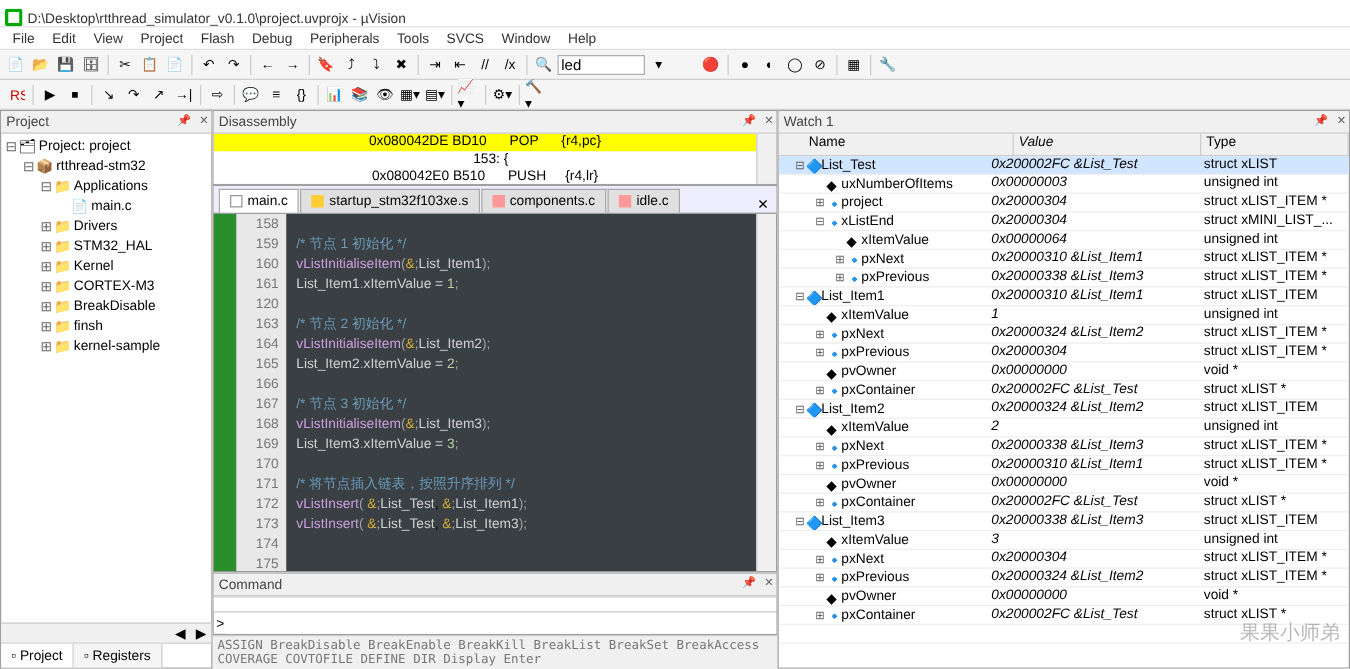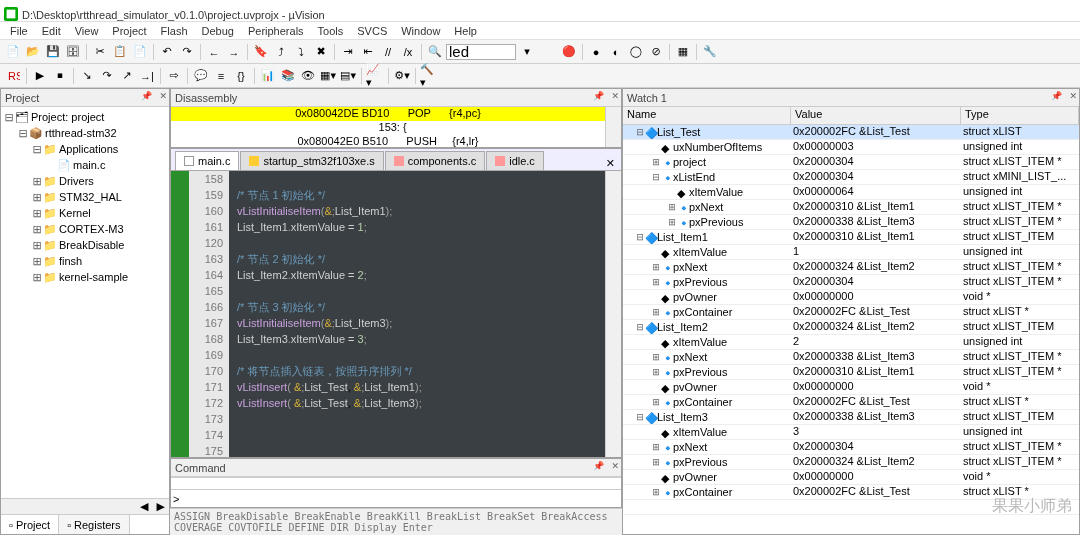--- a/index.html
+++ b/index.html
@@ -5,21 +5,21 @@
 * { margin: 0; padding: 0; box-sizing: border-box; font-family: "Segoe UI", Tahoma, sans-serif; font-size: 11px; }
 body { background: #f0f0f0; width: 1080px; height: 535px; overflow: hidden; display: flex; flex-direction: column; }
 .titlebar { height: 22px; background: #fff; display: flex; align-items: flex-end; padding: 0 4px; border-bottom: 1px solid #ddd; }
 .titlebar .icon { width: 14px; height: 14px; margin-right: 4px; }
 .titlebar span { color: #333; }
 .menubar { height: 18px; background: #fff; display: flex; align-items: center; padding: 0 4px; gap: 2px; border-bottom: 1px solid #e0e0e0; }
 .menubar .mi { padding: 1px 6px; color: #333; cursor: default; }
 .toolbar { height: 24px; background: #f5f5f5; display: flex; align-items: center; padding: 0 4px; gap: 2px; border-bottom: 1px solid #d0d0d0; }
 .toolbar .tb { width: 18px; height: 18px; display: flex; align-items: center; justify-content: center; cursor: pointer; }
 .toolbar .sep { width: 1px; height: 16px; background: #ccc; margin: 0 2px; }
-.toolbar input { height: 16px; font-size: 15px; border: 1px solid #abadb3; padding: 0 2px; }
+.toolbar input { height: 16px; font-size: 12px; border: 1px solid #abadb3; padding: 0 2px; }
 .mainrow { flex: 1; display: flex; min-height: 0; }
 .panel { display: flex; flex-direction: column; border: 1px solid #a0a0a0; background: #fff; }
 .panel-hdr { height: 18px; background: #f0f0f0; border-bottom: 1px solid #ccc; display: flex; align-items: center; padding: 0 4px; font-size: 11px; color: #444; position: relative; }
 .panel-hdr .pin, .panel-hdr .x { position: absolute; right: 2px; top: 2px; font-size: 9px; color: #666; cursor:pointer; }
 .panel-hdr .pin { right: 16px; }
 .project-panel { width: 170px; }
 .tree { flex: 1; overflow: auto; padding: 2px; }
 .tree-item { display: flex; align-items: center; height: 16px; white-space: nowrap; cursor: default; }
 .tree-exp { width: 12px; text-align: center; color: #666; cursor: pointer;}
 .tree-ico { width: 14px; height: 14px; margin-right: 2px; display:inline-flex; align-items:center; justify-content:center; }
@@ -46,23 +46,23 @@
 .code-area { flex: 1; padding-left: 8px; }
 .code-area div { height: 16px; line-height: 16px; white-space: pre; }
 .cmt { color: #6a99b8; }
 .fn { color: #c9a0dc; }
 .ident { color: #d0d0d0; }
 .paren { color: #a0a0a0; }
 .op { color: #d0d0d0; }
 .num { color: #b5cea8; }
 .amp { color: #d4af37; }
 .watch-panel { width: 458px; display: flex; flex-direction: column; }
-.watch-hdr-row { display: flex; height: 18px; background: #f0f0f0; border-bottom: 1px solid #ccc; }
+.watch-hdr-row { display: flex; height: 18px; background: #f0f0f0; border-bottom: 1px solid #ccc; padding-left: 20px; }
 .watch-hdr-row div { padding: 1px 4px; border-right: 1px solid #ccc; }
-.wc-name { width: 168px; } .wc-val { width: 166px; flex:1; } .wc-type { width: 118px; }
+.wc-name { width: 168px; } .wc-val { width: 166px; flex:1;font-style:italic; } .wc-type { width: 118px; }
 .watch-body { flex: 1; overflow-y: auto; }
 .watch-row { display: flex; height: 15px; border-bottom: 1px solid #eee; cursor:default;}
 .watch-row.sel { background: #d0e5ff; }
 .watch-row div { padding: 0 2px; overflow: hidden; white-space: nowrap; }
 .watch-row .wc-name { display: flex; align-items: center; }
 .exp-ico { width:10px; text-align:center; font-size:9px; color:#666; cursor:pointer;}
 .var-ico { width:10px; height:10px; margin-right:2px; display:inline-block; }
 .cmd-panel { height: 50px; }
 .cmd-body { flex: 1; background: #fff; border-top: 1px solid #ccc; }
 .cmd-input-row { display: flex; align-items: center; height: 18px; border-top:1px solid #ccc; }
@@ -295,20 +295,21 @@
             <div>174</div>
             <div>175</div>
           </div>
         <div class="code-area" id="code-area">
             <div></div>
             <div><span class="cmt">/* 节点 1 初始化 */</span></div>
             <div><span class="fn">vListInitialiseItem</span><span class="paren">(</span><span class="amp">&amp;<span class="paren">;</span></span><span class="ident">List_Item1</span><span class="paren">)</span><span class="paren">;</span></div>
             <div><span class="ident">List_Item1</span><span class="paren">.</span><span class="ident">xItemValue</span> <span class="op">= </span><span class="num">1</span><span class="op"><span class="paren">;</span></span></div>
             <div></div>
             <div><span class="cmt">/* 节点 2 初始化 */</span></div>
+            <div><span class="fn">vListInitialiseItem</span><span class="paren">(</span><span class="amp">&amp;<span class="paren">;</span></span><span class="ident">List_Item2</span><span class="paren">)</span><span class="paren">;</span></div>
             <div><span class="ident">List_Item2</span><span class="paren">.</span><span class="ident">xItemValue</span> <span class="op">= </span><span class="num">2</span><span class="op"><span class="paren">;</span></span></div>
             <div></div>
             <div><span class="cmt">/* 节点 3 初始化 */</span></div>
             <div><span class="fn">vListInitialiseItem</span><span class="paren">(</span><span class="amp">&amp;<span class="paren">;</span></span><span class="ident">List_Item3</span><span class="paren">)</span><span class="paren">;</span></div>
             <div><span class="ident">List_Item3</span><span class="paren">.</span><span class="ident">xItemValue</span> <span class="op">= </span><span class="num">3</span><span class="op"><span class="paren">;</span></span></div>
             <div></div>
             <div><span class="cmt">/* 将节点插入链表，按照升序排列 */</span></div>
             <div><span class="fn">vListInsert</span><span class="paren">(</span> <span class="amp">&amp;<span class="paren">;</span></span><span class="ident">List_Test</span>, <span class="amp">&amp;<span class="paren">;</span></span><span class="ident">List_Item1</span><span class="paren">)</span><span class="paren">;</span></div>
             <div><span class="fn">vListInsert</span><span class="paren">(</span> <span class="amp">&amp;<span class="paren">;</span></span><span class="ident">List_Test</span>, <span class="amp">&amp;<span class="paren">;</span></span><span class="ident">List_Item3</span><span class="paren">)</span><span class="paren">;</span></div>
             <div></div>

